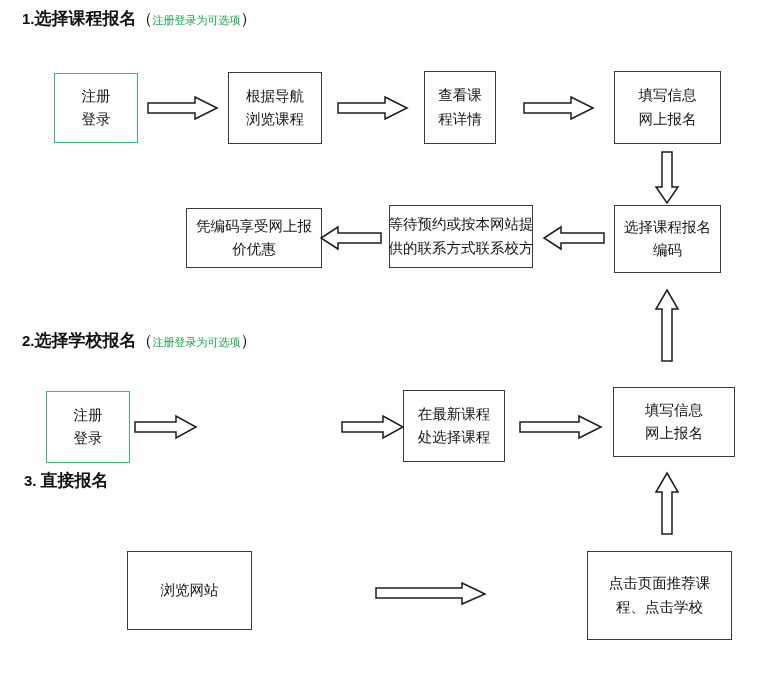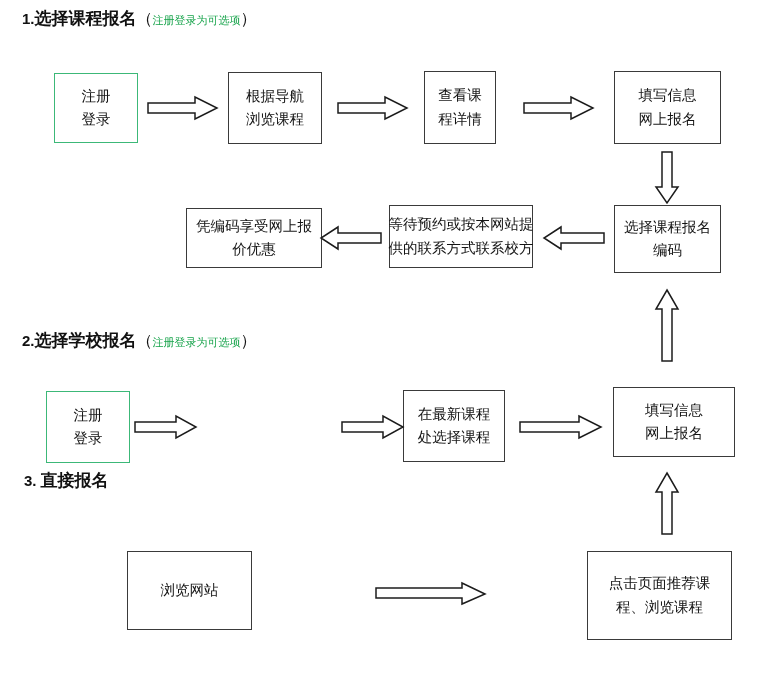--- a/index.html
+++ b/index.html
@@ -214,21 +214,21 @@
   <div class="heading" style="left:24px; top:472px;">
     <span class="num">3.</span><span class="main" style="margin-left:4px;">直接报名</span>
   </div>
 
   <div class="box center" style="left:127px; top:551px; width:125px; height:79px;">
     <span class="ln">浏览网站</span>
   </div>
 
   <div class="box" style="left:587px; top:551px; width:145px; height:89px;">
     <span class="ln">点击页面推荐课</span>
-    <span class="ln">程、浏览课程</span>
+    <span class="ln">程、点击学校</span>
   </div>
 
   <div class="arrow" style="left:376px; top:583px;">
     <svg width="110" height="22" viewBox="0 0 110 22">
       <polygon points="0,5 86,5 86,0 109,11 86,21 86,15 0,15"></polygon>
     </svg>
   </div>
 
 </div>
 

